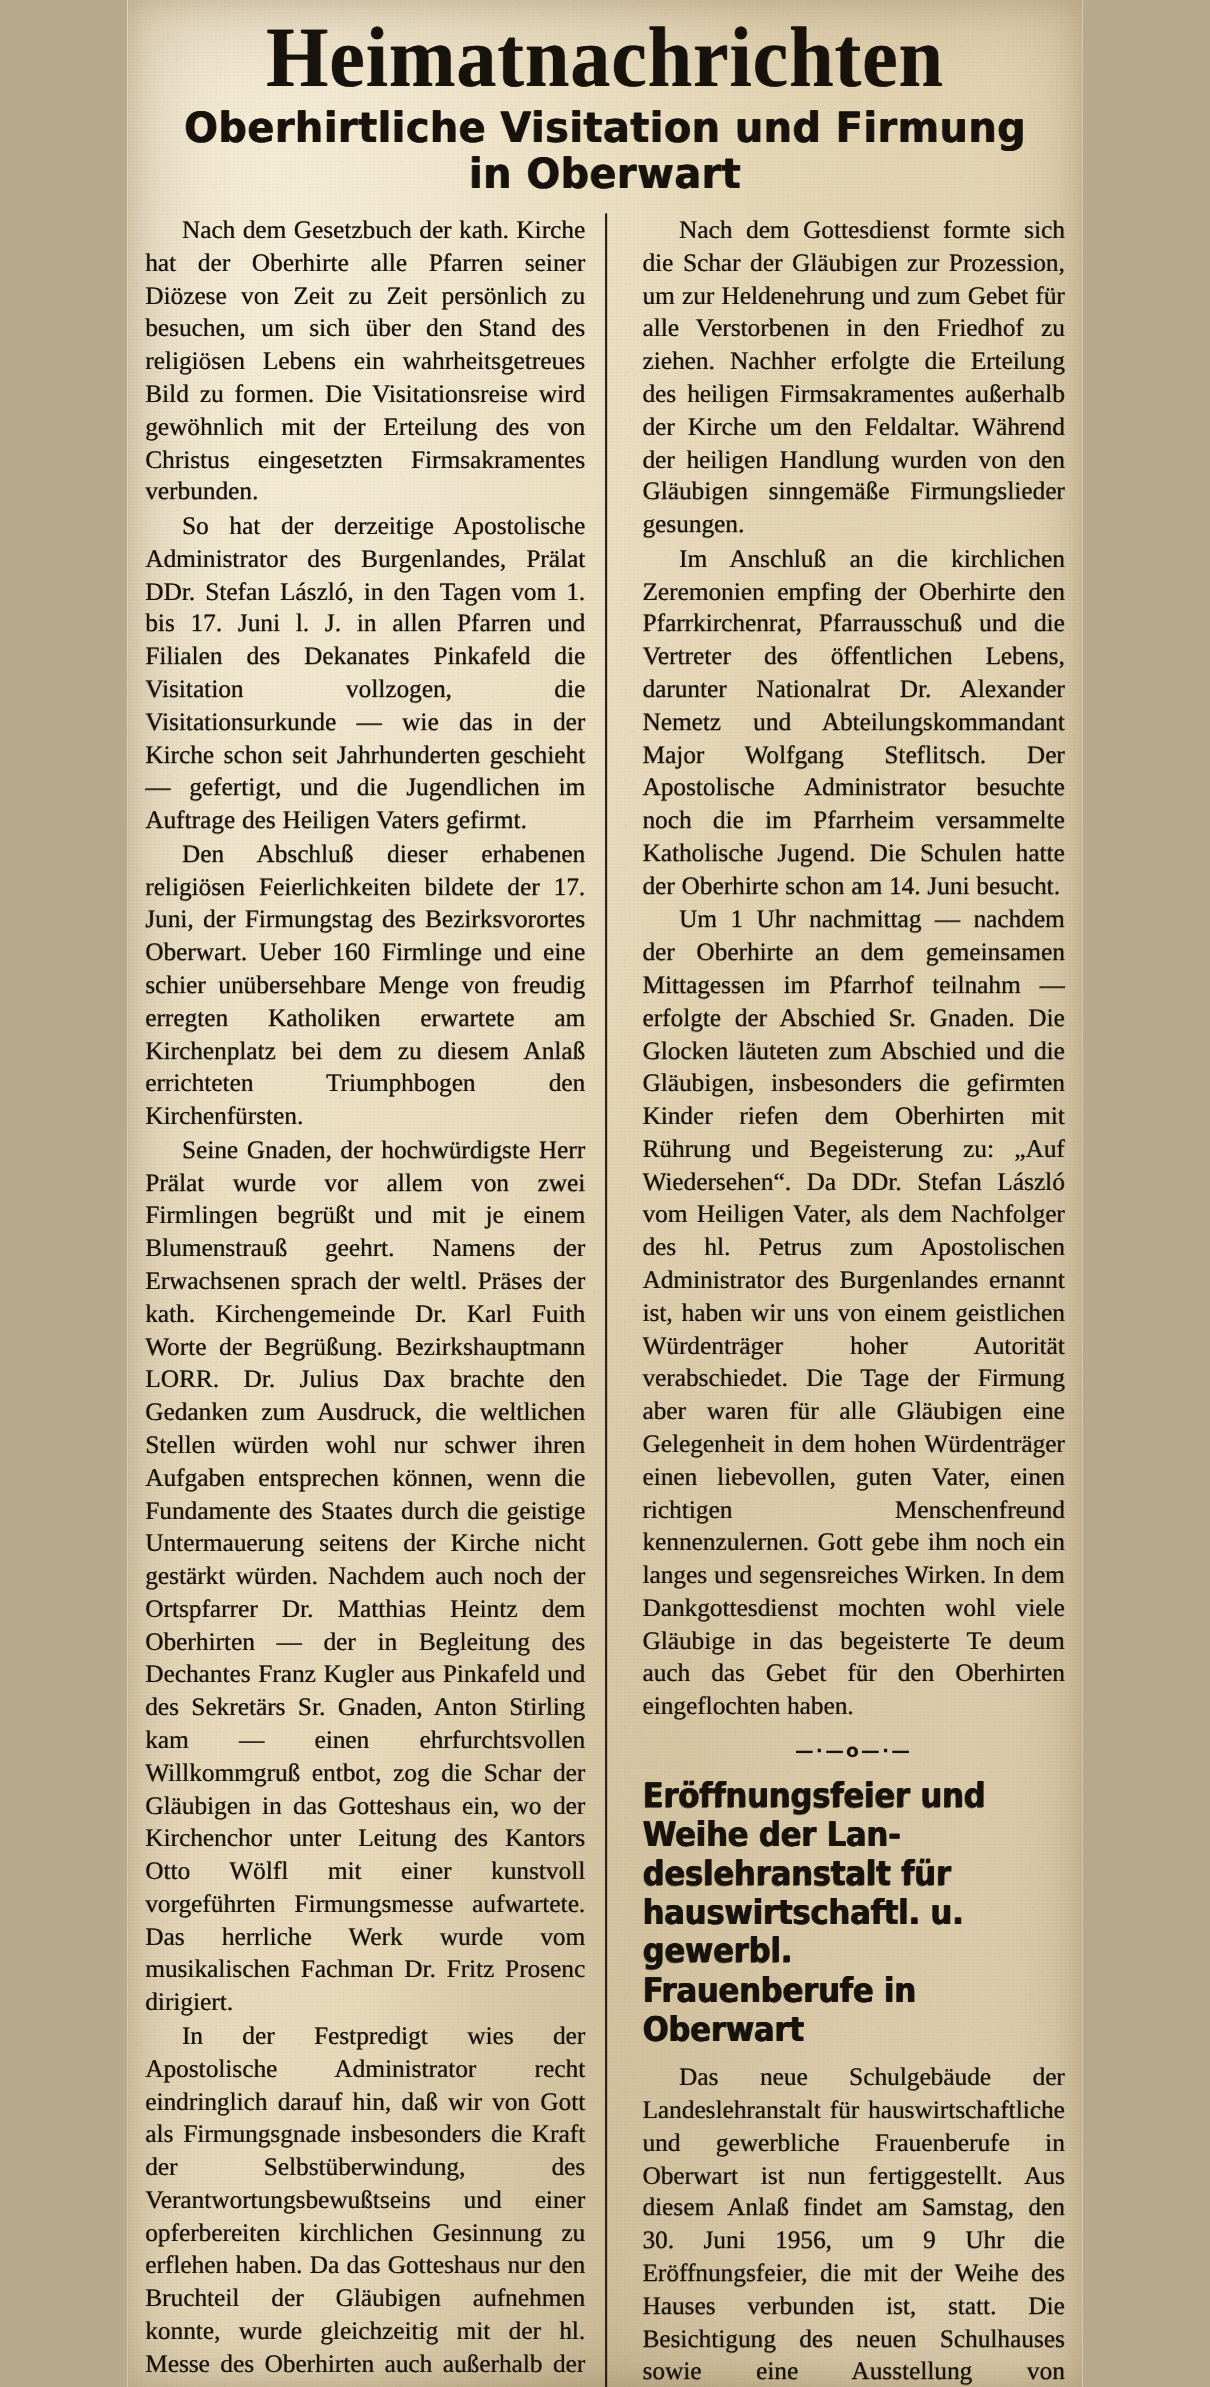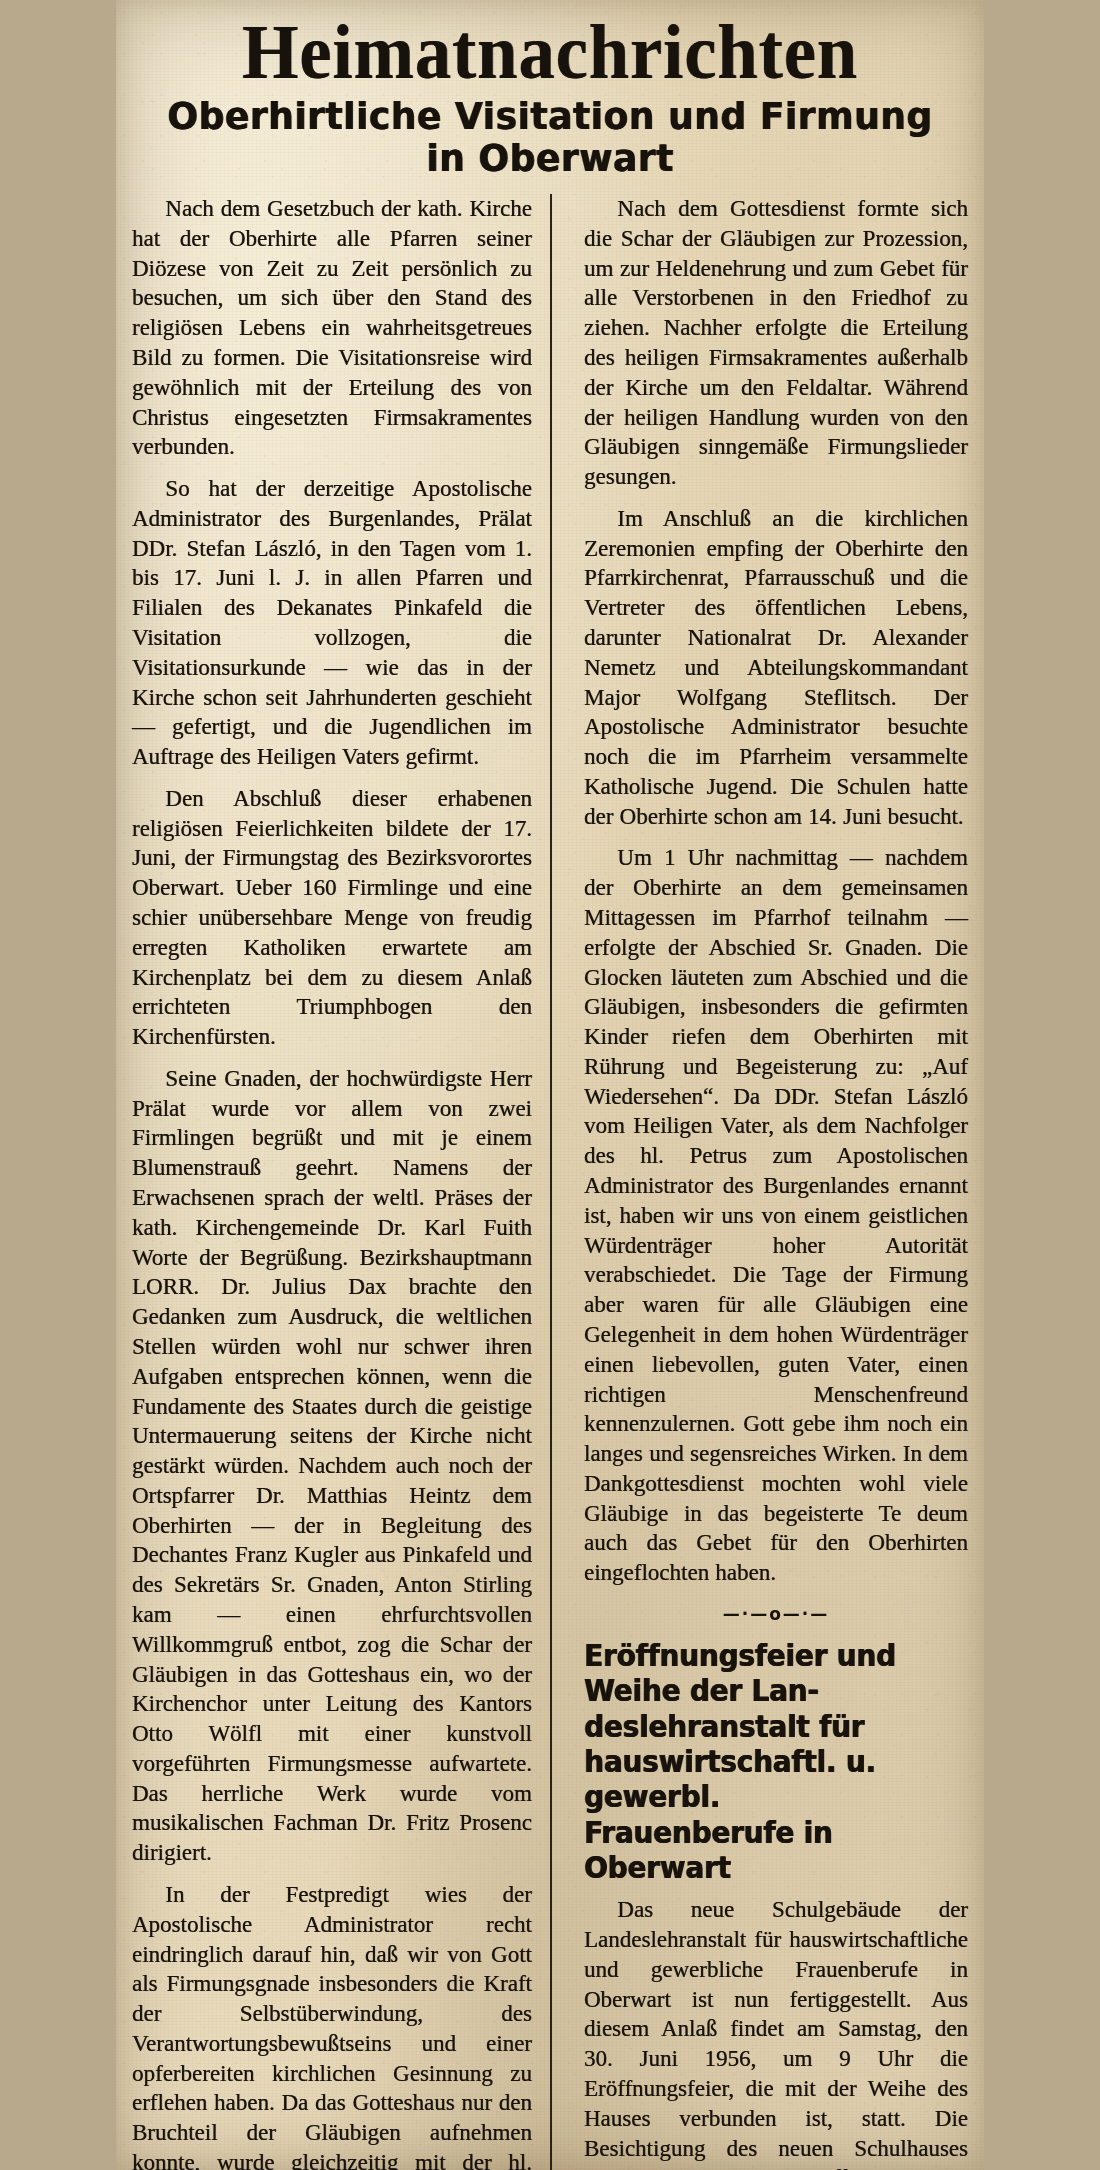--- a/index.html
+++ b/index.html
@@ -90,21 +90,21 @@
   p.body {
     margin: 0;
     text-align: justify;
     text-indent: 1.45em;
     font-size: 23px;
     line-height: 1.295;
     word-spacing: 0.02em;
     hyphens: auto;
     text-shadow: 0.45px 0 0 rgba(25,18,10,0.55), -0.3px 0.25px 0 rgba(25,18,10,0.28);
   }
-  p.body + p.body { margin-top: 12px; }
+  p.body + p.body { margin-top: 1px; }
 
   
   .headline2 {
     font-family: "DejaVu Sans", "Liberation Sans", sans-serif;
     font-weight: 700;
     font-size: 31px;
     line-height: 1.14;
     letter-spacing: -0.2px;
     transform: scaleX(0.90);
     transform-origin: left center;

